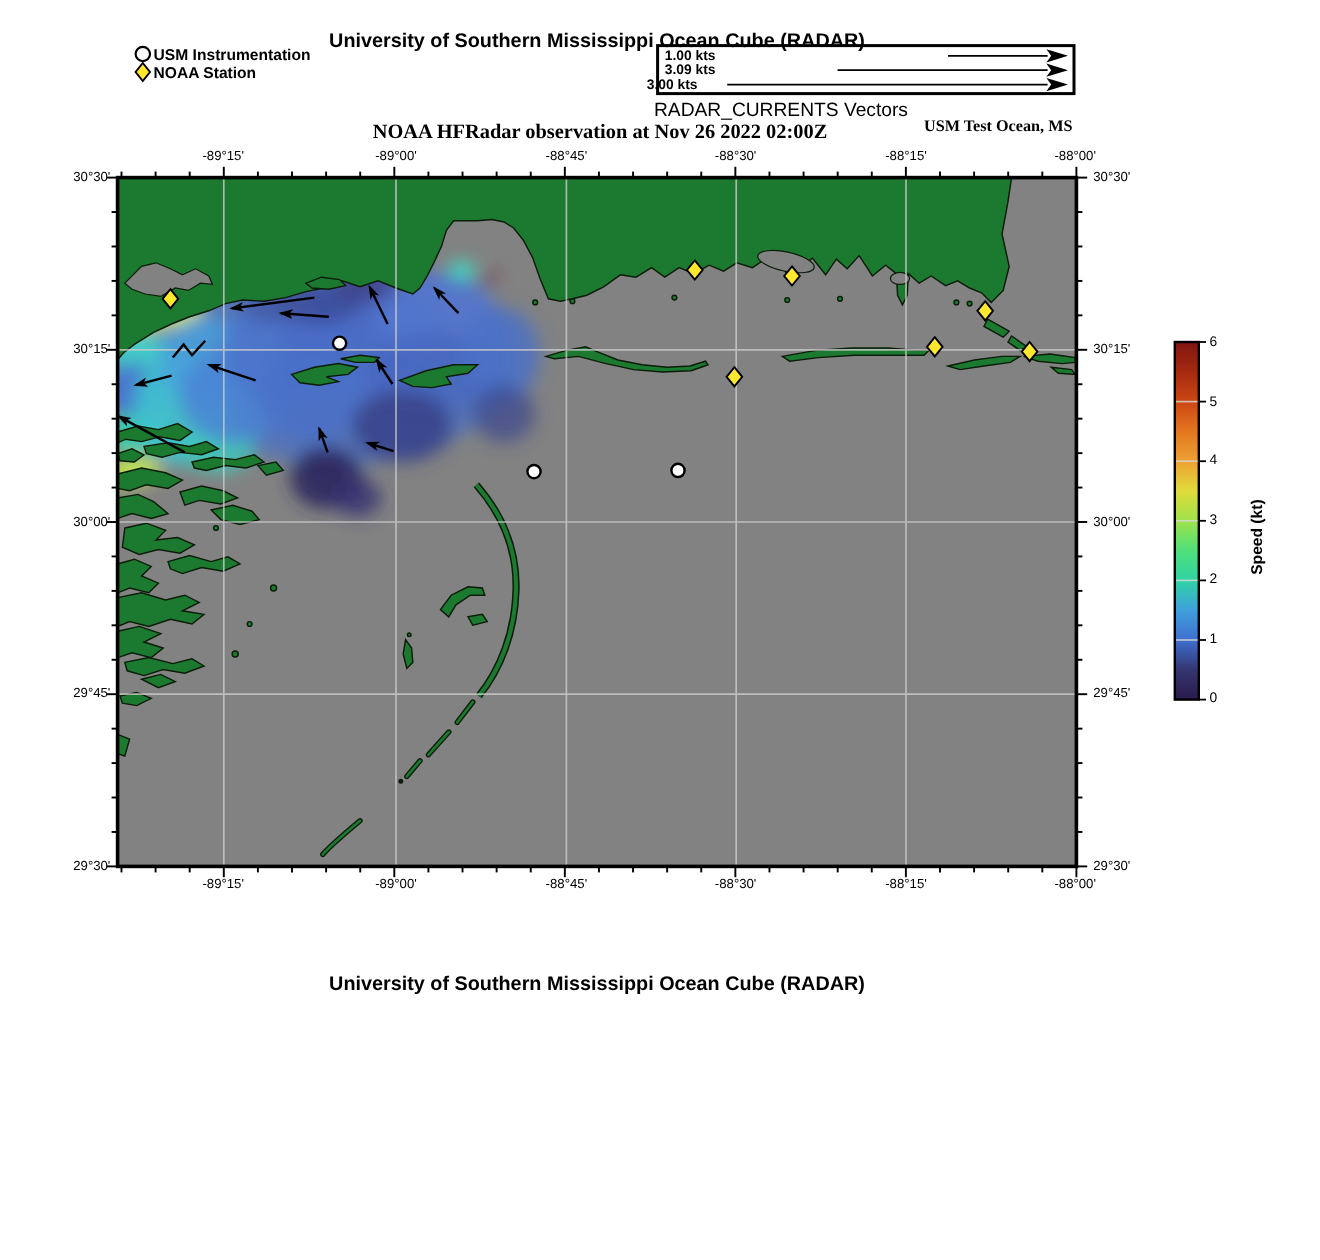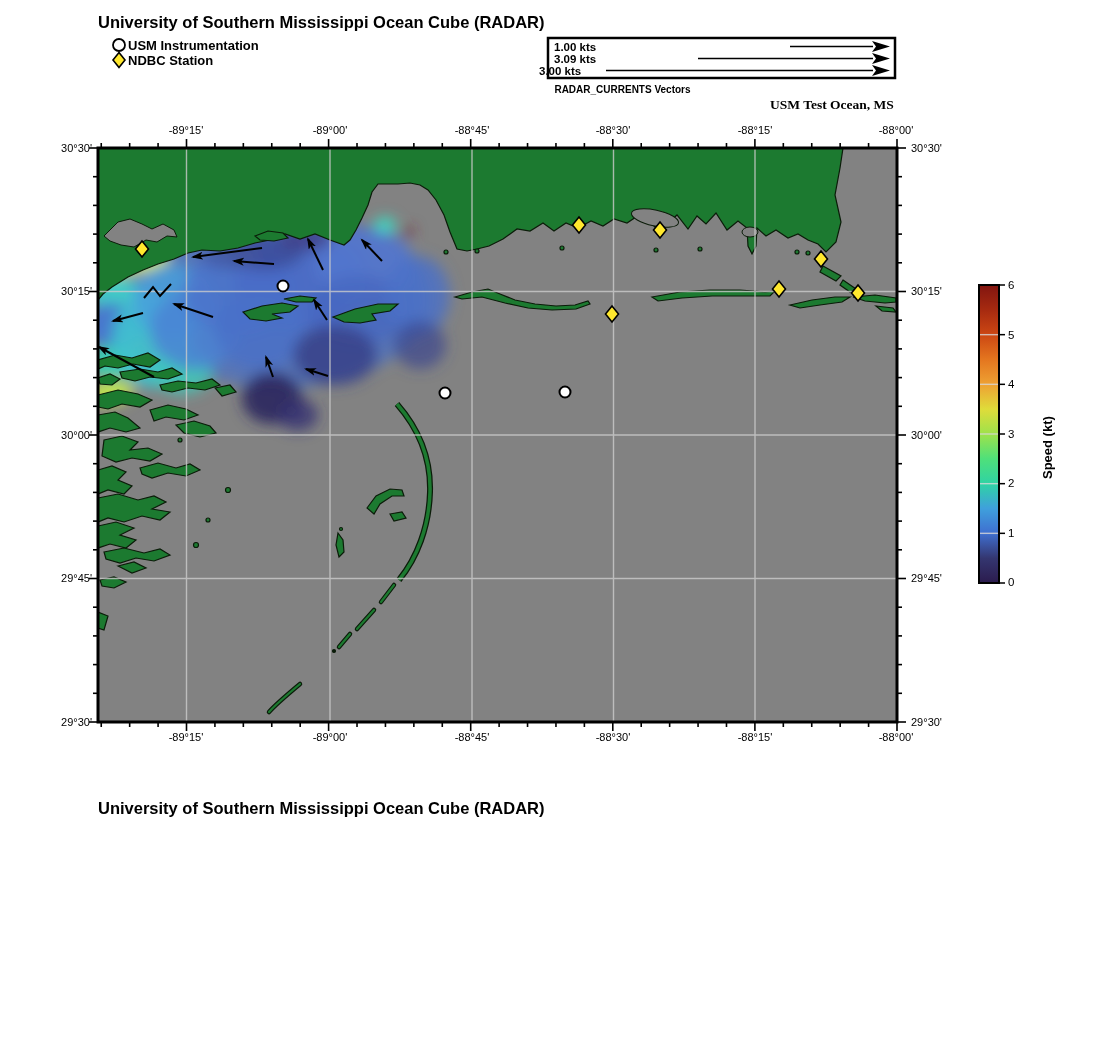--- a/index.html
+++ b/index.html
@@ -1,26 +1,26 @@
 <!DOCTYPE html>
 <html><head>
 <meta charset="utf-8">
 <style>
   html,body{margin:0;padding:0;background:#ffffff;}
   #page{position:relative;width:1100px;height:1050px;background:#ffffff;overflow:hidden;
         font-family:"Liberation Sans","DejaVu Sans",sans-serif;color:#000;}
   #plot-svg{position:absolute;left:0;top:0;}
   .abs{position:absolute;white-space:nowrap;}
-  .title{font-size:16.5px;font-weight:bold;}
+  .title{font-size:16.5px;font-weight:bold;text-align:center;margin-top:12px;}
   .serif{font-family:"Liberation Serif","DejaVu Serif",serif;}
   .subtitle{font-size:17px;font-weight:bold;text-align:center;}
   .range-label{font-size:13.5px;font-weight:bold;}
   .legend-label{font-size:13px;font-weight:bold;}
   .kts-label{font-size:11.5px;font-weight:bold;line-height:12px;}
-  .vec-caption{font-size:10px;font-weight:bold;text-align:center;}
+  .vec-caption{font-size:16px;font-weight:normal;text-align:center;}
   .tick-label{font-size:11px;}
   .lat-left{width:54px;text-align:right;}
   .lon-label{transform:translateX(-50%);text-align:right;}
   .cbar-tick{font-size:11.5px;}
   .cbar-title{font-size:13px;font-weight:bold;transform:rotate(-90deg);transform-origin:0 0;}
 </style>
 </head>
 <body>
 <div id="page">
 
@@ -336,27 +336,28 @@
           <line x1="999" y1="533.3333333333333" x2="1005" y2="533.3333333333333" stroke="#000" stroke-width="1.5"></line>
           <line x1="980" y1="533.3333333333333" x2="998" y2="533.3333333333333" stroke="#d9d9d9" stroke-width="1.4" opacity="0.8"></line>
           <line x1="999" y1="583" x2="1005" y2="583" stroke="#000" stroke-width="1.5"></line>
         </g>
   </g>
 </svg>
 
 <div class="abs title" style="left:98px;top:13px;width:799px;">University of Southern Mississippi Ocean Cube (RADAR)</div>
 
 <div class="abs legend-label" style="left:128px;top:38px;">USM Instrumentation</div>
-<div class="abs legend-label" style="left:128px;top:53px;">NDBC Station</div>
+<div class="abs legend-label" style="left:128px;top:53px;">NOAA Station</div>
 
 <div class="abs kts-label" style="left:554px;top:41px;text-align:center;">1.00 kts</div>
 <div class="abs kts-label" style="left:554px;top:53px;">3.09 kts</div>
 <div class="abs kts-label" style="left:539px;top:65px;">3.00 kts</div>
 <div class="abs vec-caption" style="left:545px;top:84px;width:155px;">RADAR_CURRENTS Vectors</div>
 
+<div class="abs subtitle serif" style="left:150px;top:100px;width:700px;">NOAA HFRadar observation at Nov 26 2022 02:00Z</div>
 <div class="abs range-label serif" style="left:770px;top:97px;">USM Test Ocean, MS</div>
 
 <div class="abs tick-label lon-label" style="left:186px;top:124px;">-89°15'</div>
 <div class="abs tick-label lon-label" style="left:330px;top:124px;">-89°00'</div>
 <div class="abs tick-label lon-label" style="left:472px;top:124px;">-88°45'</div>
 <div class="abs tick-label lon-label" style="left:613px;top:124px;">-88°30'</div>
 <div class="abs tick-label lon-label" style="left:755px;top:124px;">-88°15'</div>
 <div class="abs tick-label lon-label" style="left:896px;top:124px;">-88°00'</div>
 
 <div class="abs tick-label lon-label" style="left:186px;top:731px;">-89°15'</div>

